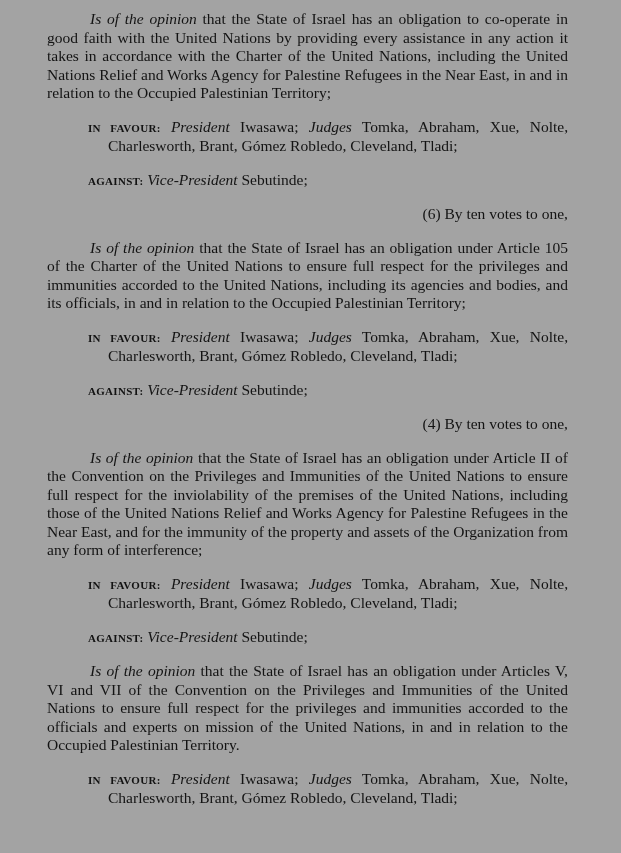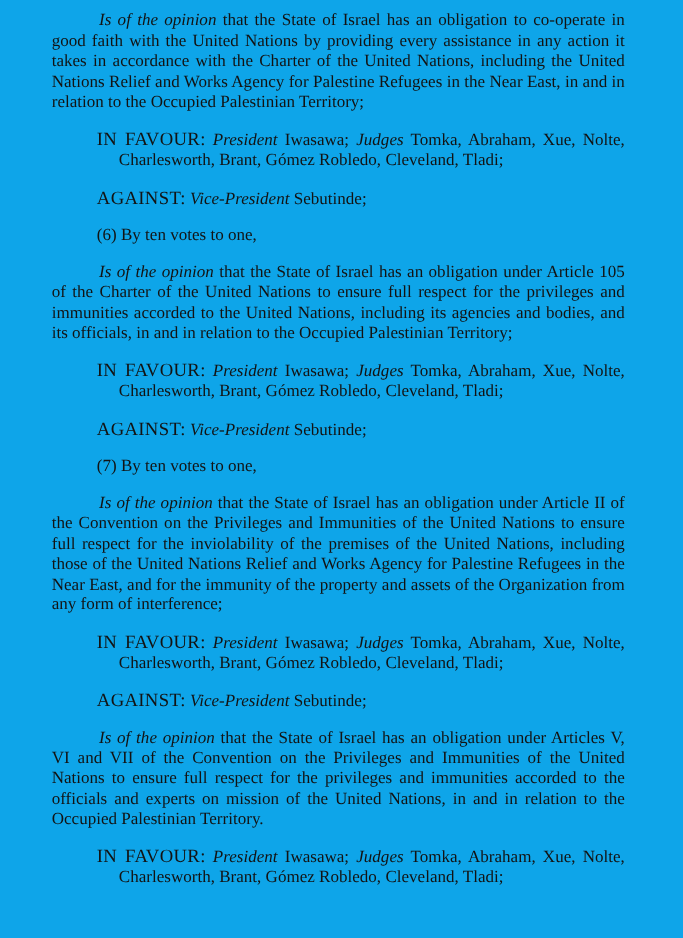--- a/index.html
+++ b/index.html
@@ -2,38 +2,38 @@
 <html><head>
 <meta charset="utf-8">
 <style>
   html, body { margin: 0; padding: 0; background: #ffffff; }
   .page {
     position: relative;
     width: 621px;
     height: 853px;
     box-sizing: border-box;
     padding: 10px 53px 0 47px;
-    background: #0ea5e9;
+    background: #a3a3a3;
     color: #131313;
     font-family: "Liberation Serif", "DejaVu Serif", serif;
     font-size: 15.5px;
     line-height: 18.5px;
     text-align: justify;
     overflow: hidden;
   }
   .block { margin: 0 0 15px 0; }
   p { margin-top: 0; }
   
   .opinion { text-indent: 43px; }
   
   .attr { margin-left: 61px; text-indent: -20px; }
   
-  .vote { margin-left: 41px; text-indent: 0; text-align: left; }
+  .vote { margin-left: 41px; text-indent: 0; text-align: right; }
   
-  .label { font-size: 17px; letter-spacing: 0.3px; }
+  .label { font-size: 11px; letter-spacing: 0.3px; font-weight: bold; }
   .it { font-style: italic; }
 </style>
 </head>
 <body>
 
 <div class="page">
 
   <p class="block opinion">
     <span class="it">Is of the opinion</span>
     <span>that the State of Israel has an obligation to co-operate in good faith with the United Nations by providing every assistance in any action it takes in accordance with the Charter of the United Nations, including the United Nations Relief and Works Agency for Palestine Refugees in the Near East, in and in relation to the Occupied Palestinian Territory;</span>
@@ -67,21 +67,21 @@
     <span class="it">Judges</span>
     <span>Tomka, Abraham, Xue, Nolte, Charlesworth, Brant, Gómez Robledo, Cleveland, Tladi;</span>
   </p>
 
   <p class="block attr">
     <span class="label">AGAINST:</span>
     <span class="it">Vice-President</span>
     <span>Sebutinde;</span>
   </p>
 
-  <p class="block vote">(7) By ten votes to one,</p>
+  <p class="block vote">(4) By ten votes to one,</p>
 
   <p class="block opinion">
     <span class="it">Is of the opinion</span>
     <span>that the State of Israel has an obligation under Article II of the Convention on the Privileges and Immunities of the United Nations to ensure full respect for the inviolability of the premises of the United Nations, including those of the United Nations Relief and Works Agency for Palestine Refugees in the Near East, and for the immunity of the property and assets of the Organization from any form of interference;</span>
   </p>
 
   <p class="block attr">
     <span class="label">IN FAVOUR:</span>
     <span class="it">President</span>
     <span>Iwasawa;</span>

